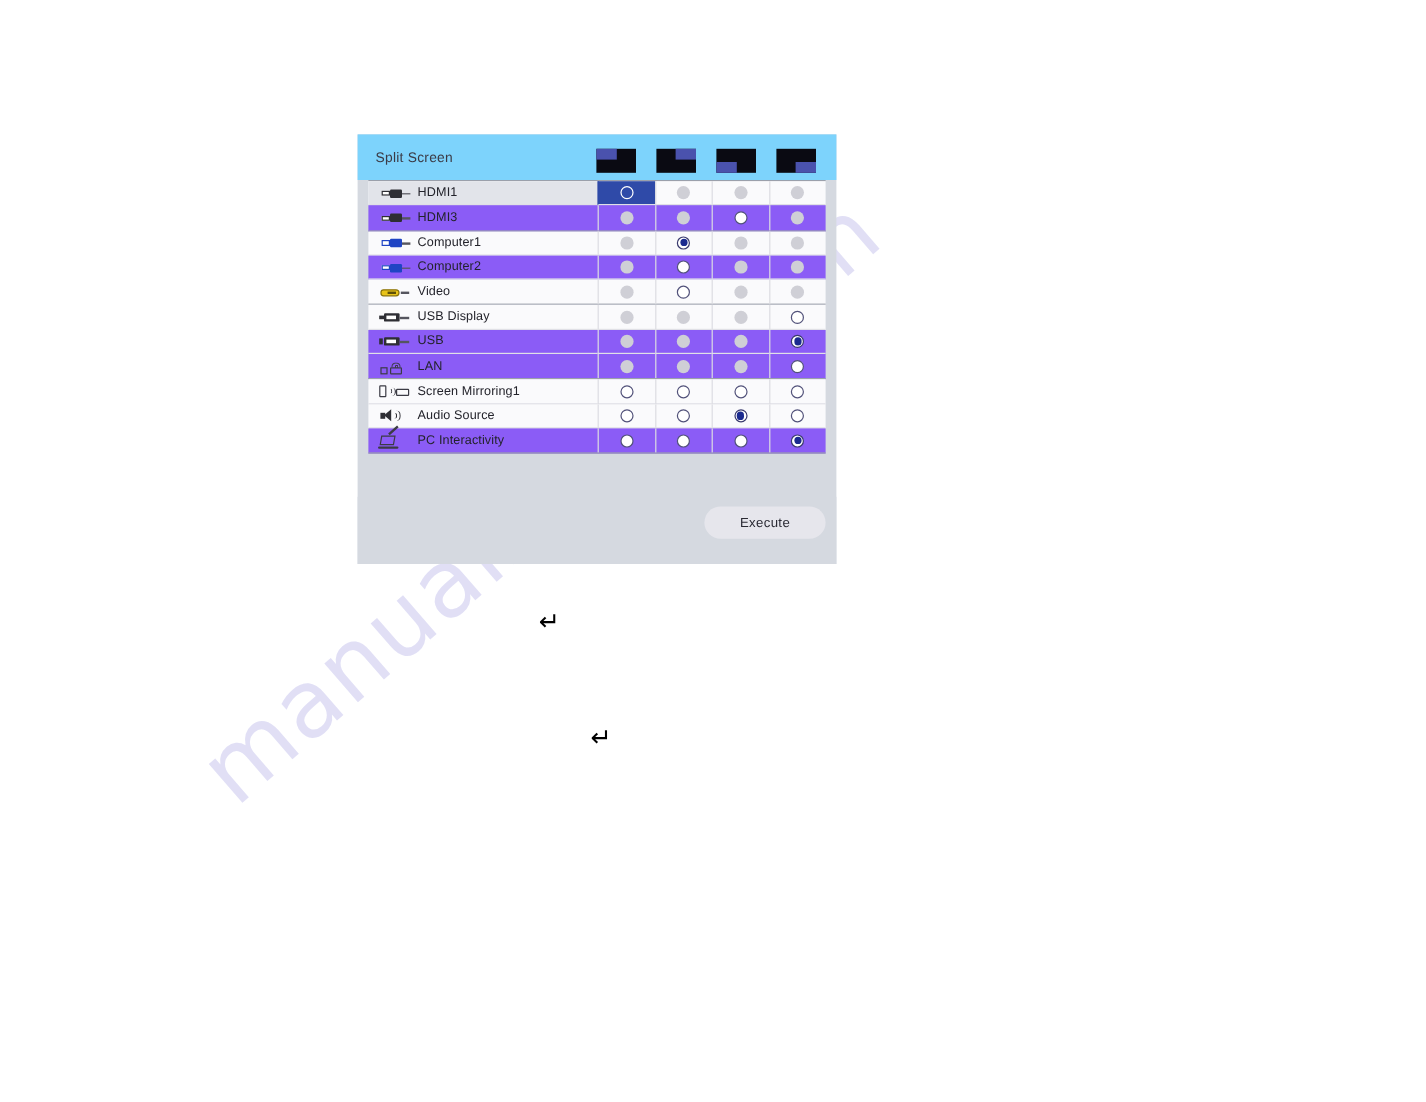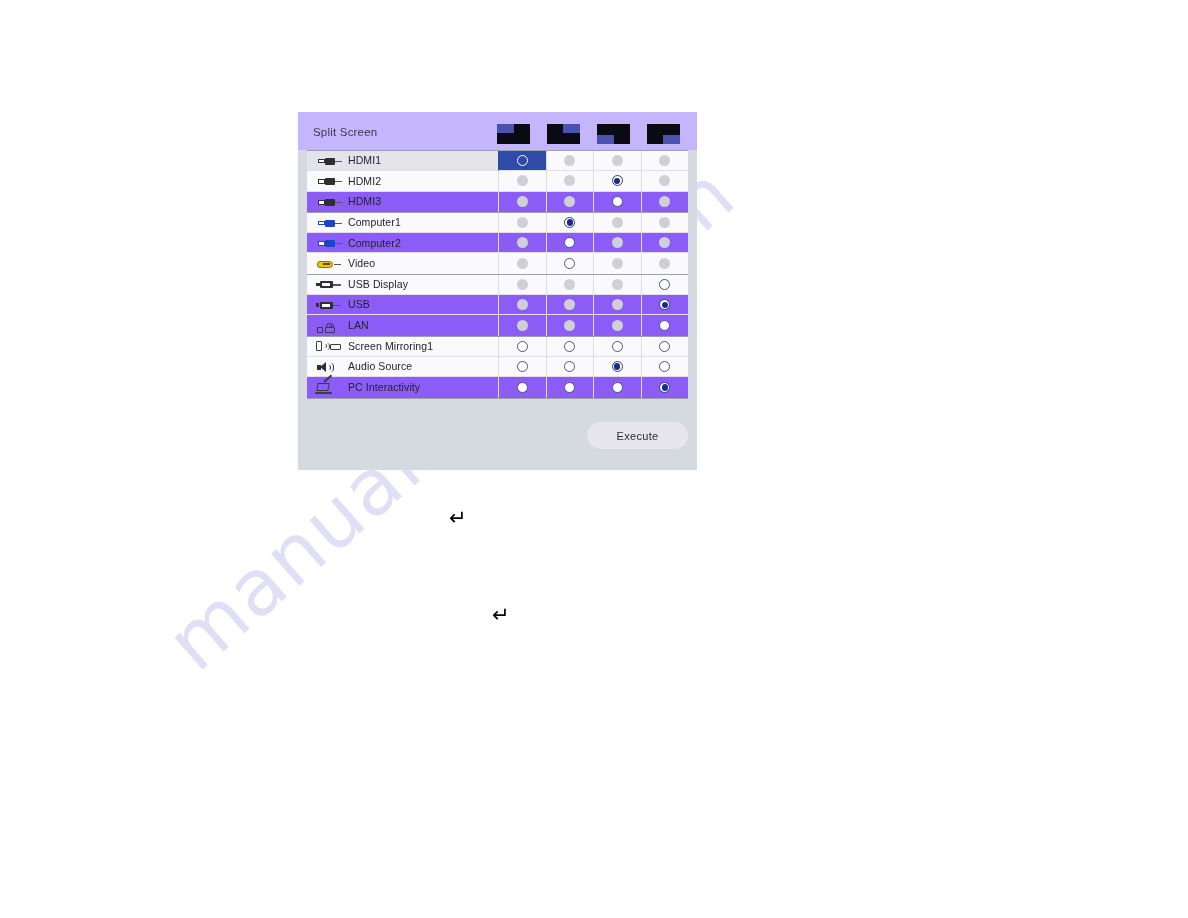--- a/index.html
+++ b/index.html
@@ -50,21 +50,21 @@
     height: 358px;
     background: #d5d9e0;
     box-sizing: border-box;
     z-index: 10;
   }
 
   
   .panel-header {
     position: relative;
     height: 38px;
-    background: #c4b5fd;
+    background: #7dd3fc;
   }
   .panel-title {
     position: absolute;
     left: 15px;
     top: 14px;
     font-size: 11.5px;
     color: #3b3b46;
     letter-spacing: 0.2px;
   }
   .layout-icons {
@@ -439,44 +439,20 @@
         <div class="radio-cell">
           <span class="radio off"></span>
         </div>
         <div class="radio-cell">
           <span class="radio off"></span>
         </div>
         <div class="radio-cell">
           <span class="radio off"></span>
         </div>
       </div>
-      <div class="mrow">
-        <div class="label-cell">
-          <span class="src-icon">
-            <span class="ic-plug ic-hdmi">
-              <span class="body"></span>
-              <span class="tip"></span>
-              <span class="wire"></span>
-            </span>
-          </span>
-          <span class="src-label">HDMI2</span>
-        </div>
-        <div class="radio-cell">
-          <span class="radio off"></span>
-        </div>
-        <div class="radio-cell">
-          <span class="radio off"></span>
-        </div>
-        <div class="radio-cell">
-          <span class="radio sel"></span>
-        </div>
-        <div class="radio-cell">
-          <span class="radio off"></span>
-        </div>
-      </div>
       <div class="mrow alt grp-end">
         <div class="label-cell">
           <span class="src-icon">
             <span class="ic-plug ic-hdmi">
               <span class="body"></span>
               <span class="tip"></span>
               <span class="wire"></span>
             </span>
           </span>
           <span class="src-label">HDMI3</span>

